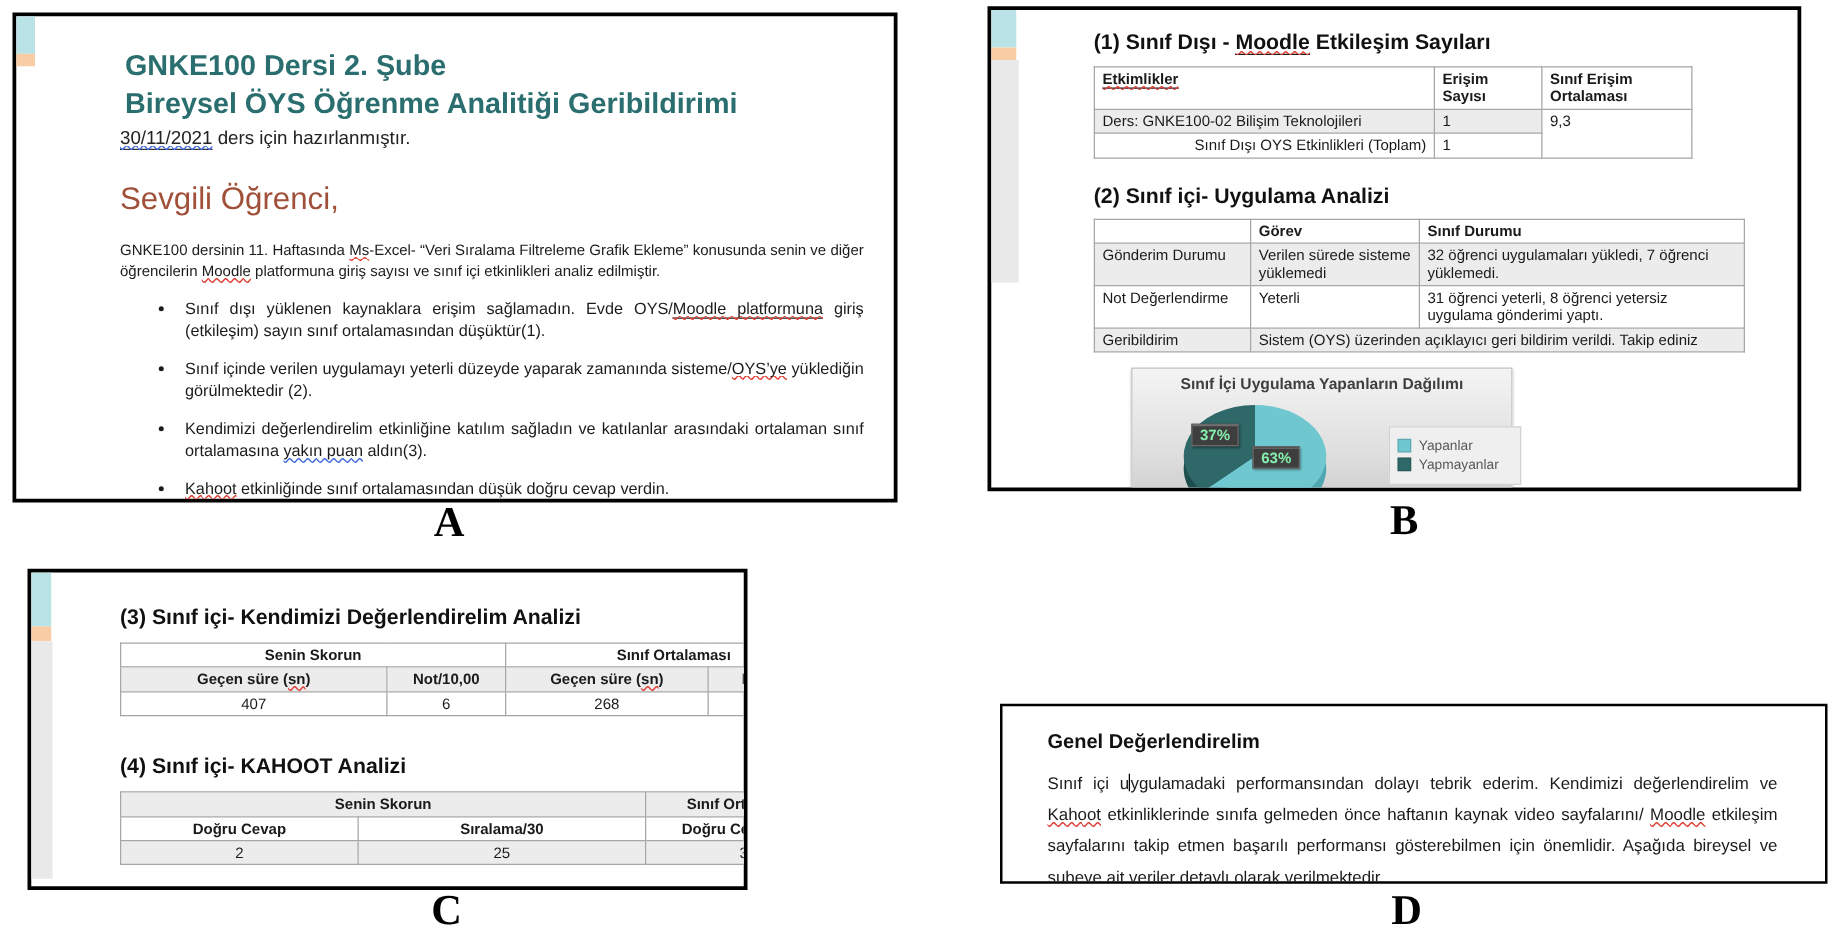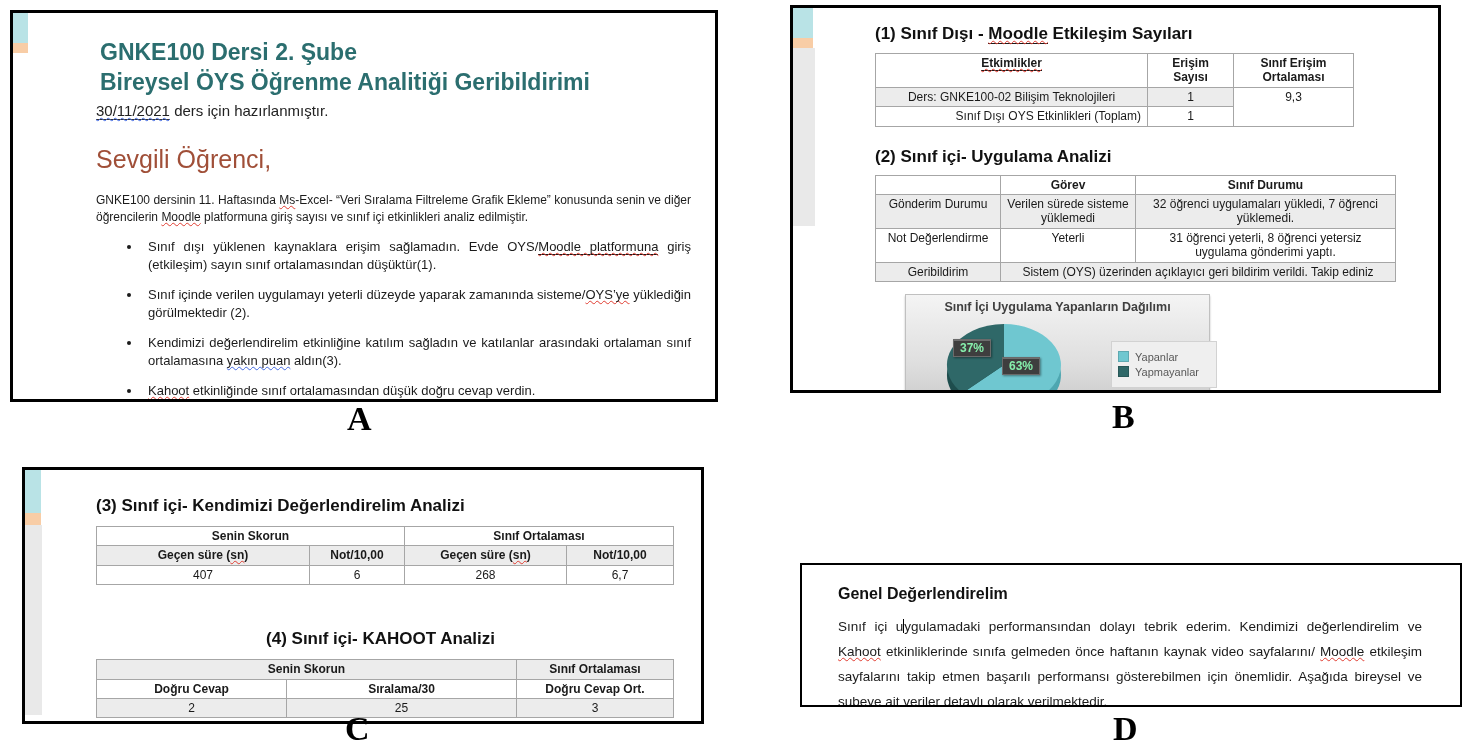--- a/index.html
+++ b/index.html
@@ -28,21 +28,21 @@
   .greeting{font-size:25px;color:#A04F38;margin-top:26px;font-weight:400;}
   .bodyText{font-size:12px;line-height:1.42;text-align:justify;margin-top:18px;}
   #panelA ul{margin:10px 0 0 0;padding-left:46px;}
   #panelA li{text-align:justify;font-size:13px;line-height:1.42;margin-bottom:11px;padding-left:6px;}
 
   
   #panelB{left:790px;top:5px;width:651px;height:388px;}
   #panelB .content{padding:16px 18px 0 82px;}
   .secHeading{font-size:17px;font-weight:bold;color:#111;margin:0;}
   .doc-table{border-collapse:collapse;font-size:12px;color:#1a1a1a;table-layout:fixed;}
-  .doc-table td,.doc-table th{border:1px solid #A6A6A6;padding:2px 6px;line-height:1.2;vertical-align:top;text-align:center;font-weight:normal;overflow:hidden;}
+  .doc-table td,.doc-table th{border:1px solid #A6A6A6;padding:2px 6px;line-height:1.2;vertical-align:top;text-align:left;font-weight:normal;overflow:hidden;}
   .doc-table th{font-weight:bold;}
   .gray{background:#ECECEC;}
   .tc{text-align:left;}
   .tr{text-align:right !important;}
   .b{font-weight:bold;}
   #tableB1{width:478px;margin-top:9px;}
   #tableB2{width:520px;margin-top:8px;}
   #headingB2{margin-top:20px;}
 
   
@@ -52,25 +52,25 @@
   #pieSvg{position:absolute;left:6px;top:20px;}
   .pct-box{position:absolute;background:#3E3E3E;color:#86efac;font-size:12px;font-weight:bold;
     padding:1px 6px;border:1px solid #6a6a6a;box-shadow:inset 0 1px 0 rgba(255,255,255,.25),1px 1px 2px rgba(0,0,0,.4);}
   #pct37{left:47px;top:44px;}
   #pct63{left:96px;top:62px;}
   #legend{position:absolute;left:205px;top:46px;width:92px;background:#EFEFEF;border:1px solid #D2D2D2;padding:6px 6px;}
   .legend-item{display:flex;align-items:center;font-size:11px;color:#595959;margin:3px 0;}
   .legend-swatch{width:9px;height:9px;margin-right:6px;flex:0 0 auto;border:1px solid rgba(0,0,0,.15);}
 
   
-  #panelC{left:22px;top:467px;width:682px;height:257px;}
+  #panelC{left:22px;top:455px;width:576px;height:257px;}
   #panelC .content{padding:26px 36px 0 71px;}
   #tableC1{width:577px;margin-top:10px;}
   #tableC2{width:577px;margin-top:10px;}
-  #headingC4{margin-top:44px;text-align:center;}
+  #headingC4{margin-top:30px;}
   #panelC td,#panelC th{text-align:center;}
 
   
   #panelD{left:800px;top:563px;width:662px;height:144px;border-width:2px;}
   #panelD .content{padding:20px 38px 0 36px;}
   #panelD h2{font-size:16px;font-weight:bold;margin:0;color:#111;}
   #panelD p{font-size:13.5px;line-height:1.85;text-align:justify;margin:12px 0 0 0;}
   .caret{display:inline-block;width:1px;height:14px;background:#000;vertical-align:-2px;}
 </style>
 </head>

